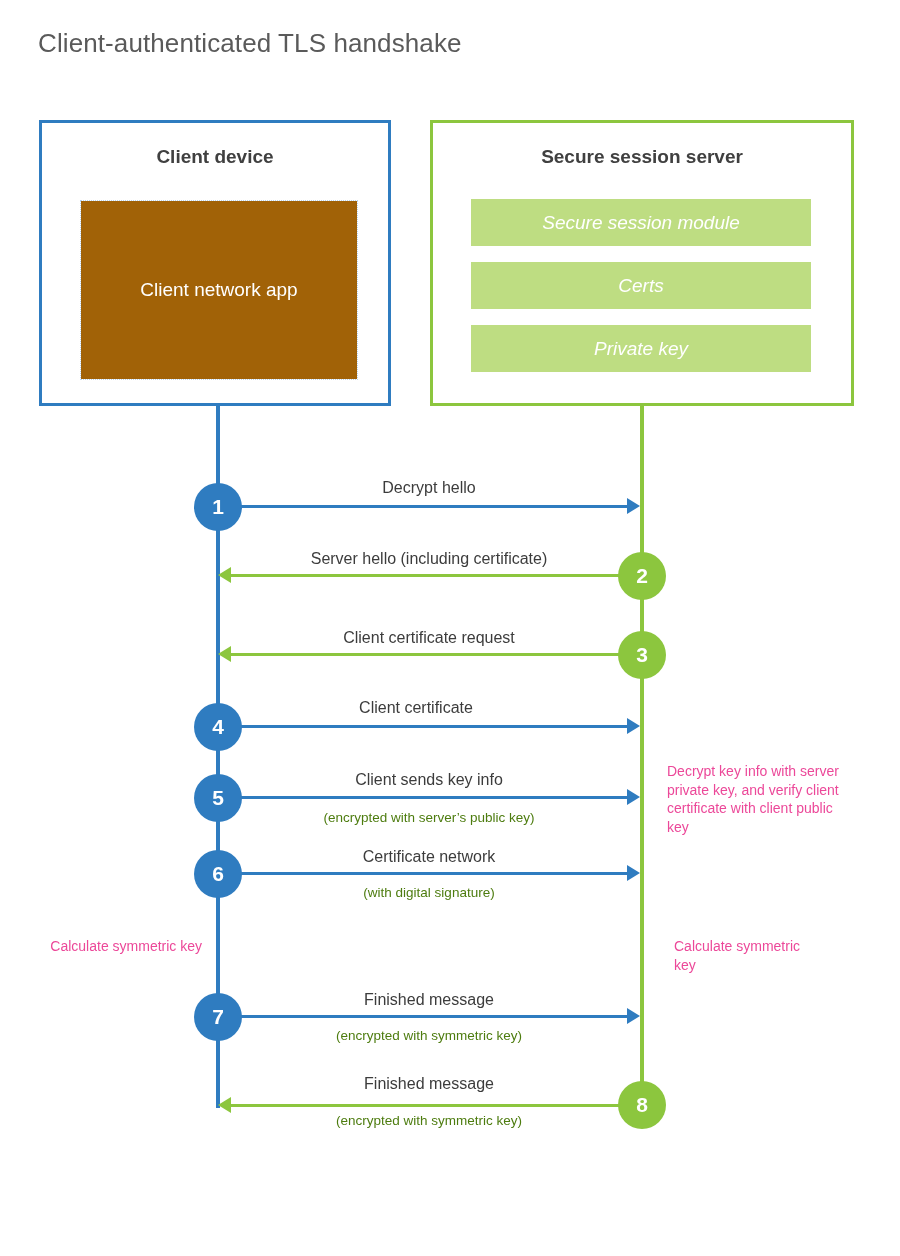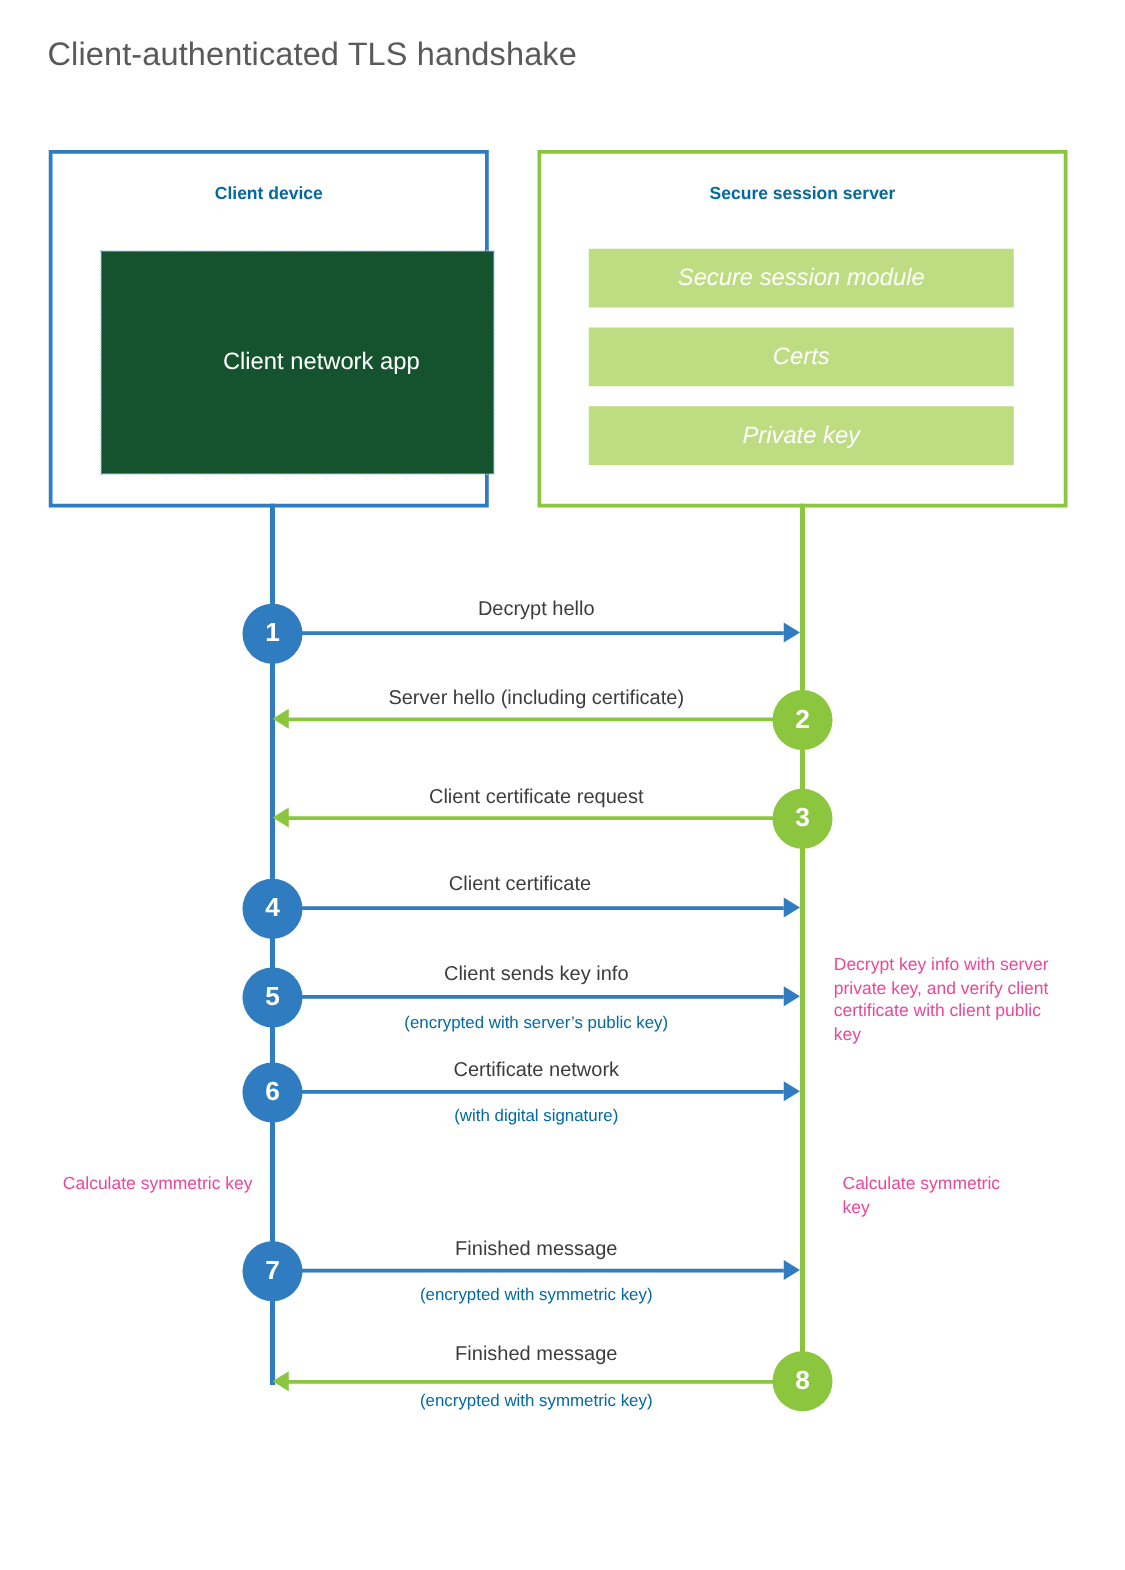--- a/index.html
+++ b/index.html
@@ -46,43 +46,42 @@
     width: 424px;
     height: 286px;
     border: 3px solid #8cc63e;
   }
   .actor-title {
     position: absolute;
     left: 0;
     right: 0;
     top: 23px;
     text-align: center;
-    font-size: 14px;
+    font-size: 19px;
     font-weight: bold;
-    color: #0369a1;
+    color: #404040;
   }
 
   
   #client-app-block {
     position: absolute;
     left: 39px;
     top: 78px;
     width: 276px;
     height: 178px;
-    background: #14532d;
+    background: #a16207;
     outline: 1px dotted #b9d3ec;
     display: flex;
     align-items: center;
     justify-content: center;
     text-align: center;
     color: #ffffff;
     font-size: 19px;
     line-height: 26px;
     font-weight: 400;
-    padding-left: 38px;
   }
 
   .server-block {
     position: absolute;
     left: 38px;
     width: 340px;
     height: 47px;
     background: #bedd82;
     display: flex;
     align-items: center;
@@ -135,21 +134,21 @@
   .msg-label {
     position: absolute;
     font-size: 16px;
     color: #3c3c3c;
     text-align: center;
     white-space: nowrap;
   }
   .msg-sublabel {
     position: absolute;
     font-size: 13.5px;
-    color: #0369a1;
+    color: #4d7c0f;
     text-align: center;
     white-space: nowrap;
   }
 
   
   .step-circle {
     position: absolute;
     width: 48px;
     height: 48px;
     border-radius: 50%;

